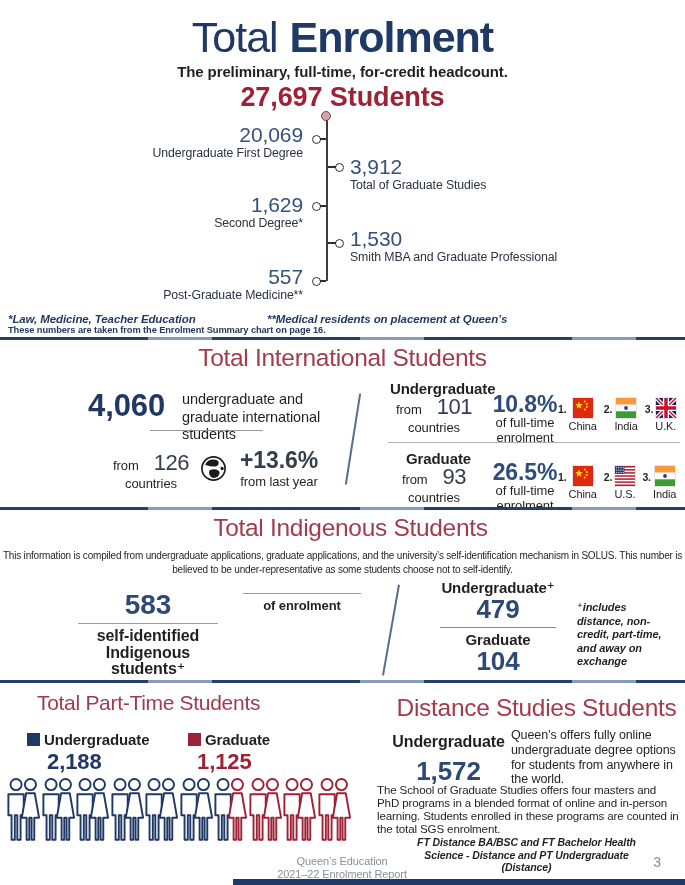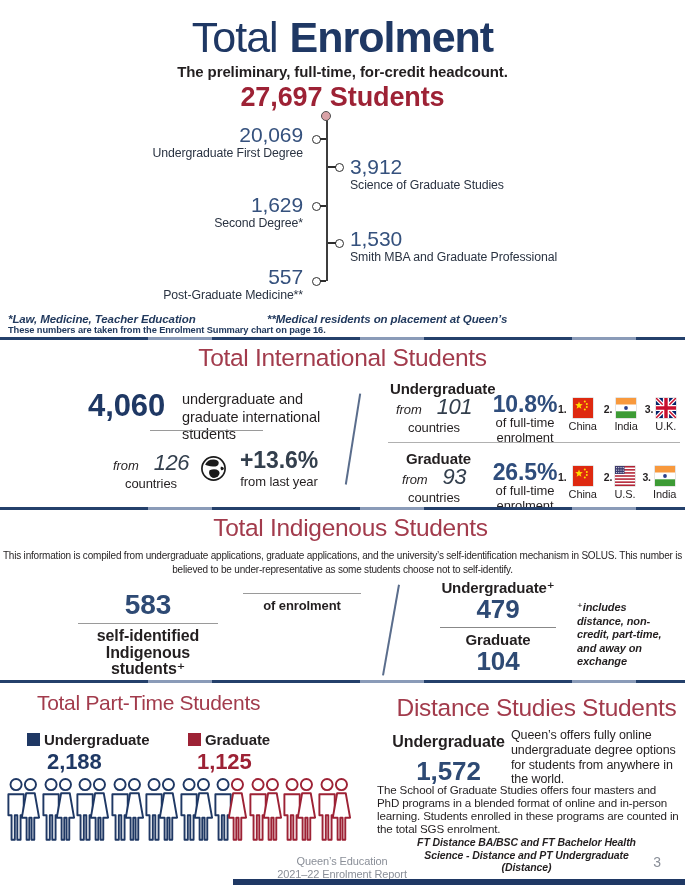--- a/index.html
+++ b/index.html
@@ -32,21 +32,21 @@
 
   .divider{left:0;width:685px;height:3px;background:repeating-linear-gradient(90deg,#24406b 0 148px,#8a9bb8 148px 212px);}
 
   .sec-h{left:0;width:685px;font-size:24.5px;line-height:28px;font-weight:500;color:#a23b4c;text-align:center;letter-spacing:-0.3px;}
 
   
   .intl-big{left:88px;top:388px;font-size:31px;font-weight:700;color:#1f3864;}
   .intl-big-lbl{left:182px;top:391px;width:178px;font-size:14.5px;line-height:17.5px;font-weight:500;}
   .intl-underline{left:150px;top:430px;width:113px;height:1px;background:#9a9a9a;}
   .fromblock{text-align:center;}
-  .fromblock .row{display:flex;align-items:baseline;justify-content:center;gap:15px;font-style:italic;}
+  .fromblock .row{display:flex;align-items:baseline;justify-content:center;gap:15px;}
   .fromblock .small{font-size:13px;font-weight:500;}
   .fromblock .big{font-size:22px;font-weight:500;color:#333f4d;letter-spacing:-0.5px;}
   .intl-from{left:112px;top:450px;width:78px;}
   .globe{left:200px;top:455px;}
   .growth{left:240px;top:447px;text-align:center;}
   .growth .pct{font-size:23px;font-weight:600;color:#333f4d;}
   .growth .lbl{font-size:13px;font-weight:500;}
   .slant{width:1.5px;background:#5a6d8c;}
   .slant1{left:352px;top:393px;height:92px;transform:rotate(9deg);}
   .row-heading{font-size:15px;font-weight:700;}
@@ -133,21 +133,21 @@
   <div class="abs bd-entry bd-left" style="top:194px;">
     <div class="num">1,629</div>
     <div class="lbl">Second Degree*</div>
   </div>
   <div class="abs bd-entry bd-left" style="top:266px;">
     <div class="num">557</div>
     <div class="lbl">Post-Graduate Medicine**</div>
   </div>
   <div class="abs bd-entry bd-right" style="top:156px;">
     <div class="num">3,912</div>
-    <div class="lbl">Science of Graduate Studies</div>
+    <div class="lbl">Total of Graduate Studies</div>
   </div>
   <div class="abs bd-entry bd-right" style="top:228px;">
     <div class="num">1,530</div>
     <div class="lbl">Smith MBA and Graduate Professional</div>
   </div>
 
   <span class="abs fn1" style="left:8px;">*Law, Medicine, Teacher Education</span>
   <span class="abs fn1" style="left:267px;">**Medical residents on placement at Queen’s</span>
   <div class="abs fn2">These numbers are taken from the Enrolment Summary chart on page 16.</div>
 

